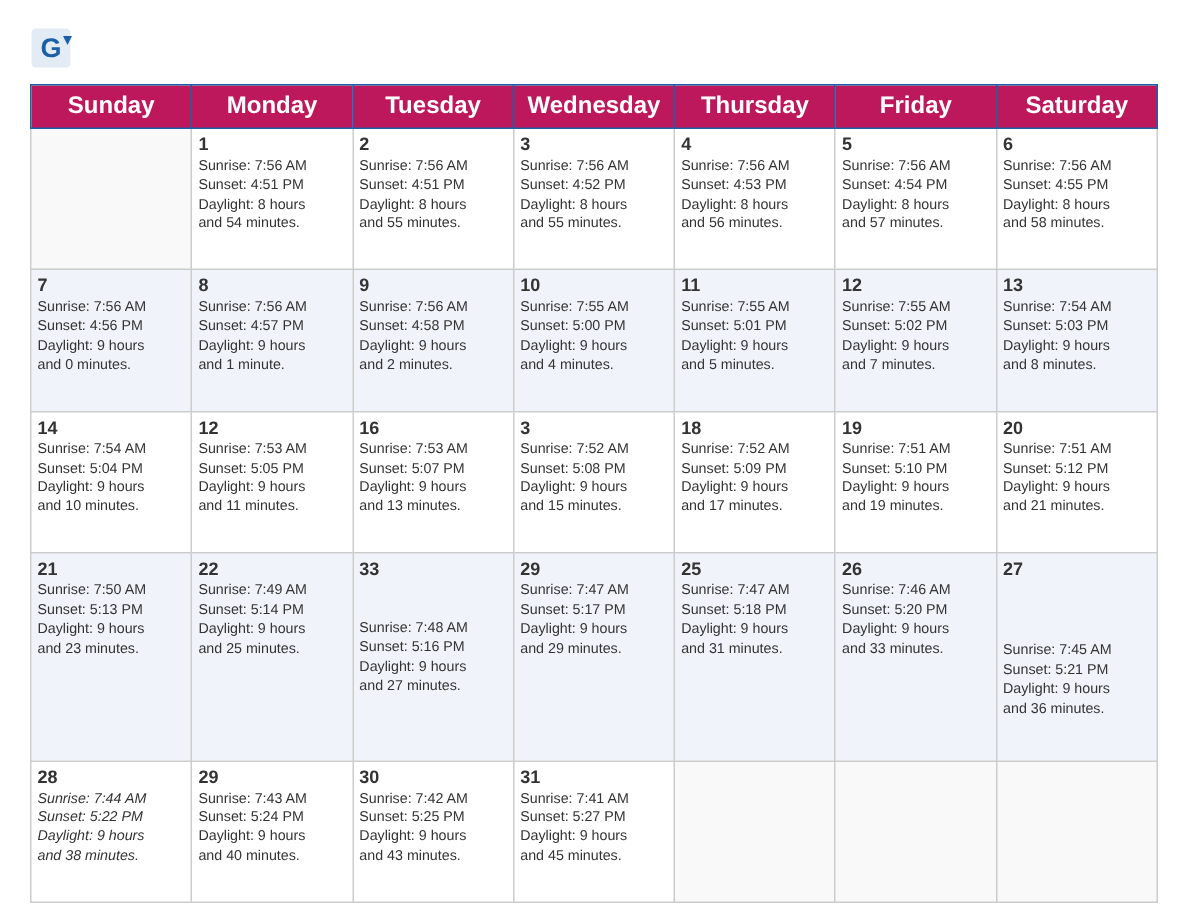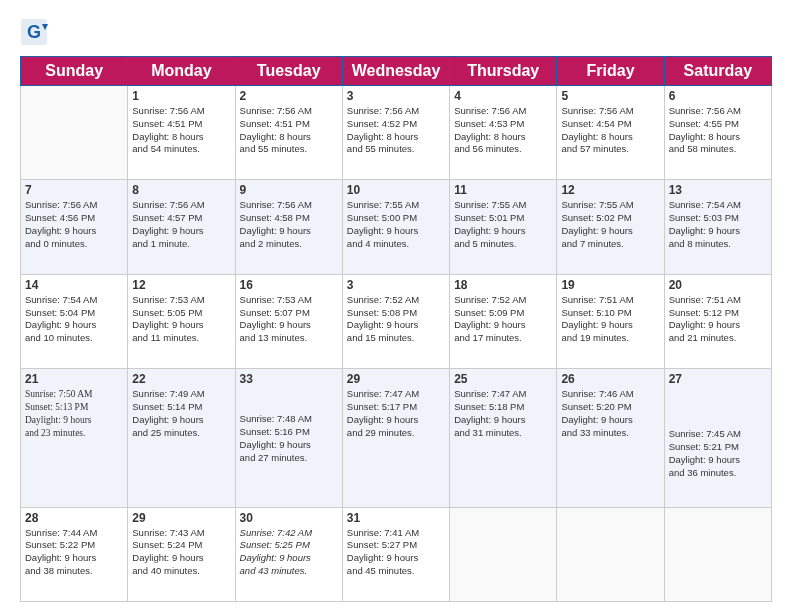--- a/index.html
+++ b/index.html
@@ -273,21 +273,21 @@
             <span class="day-num">20</span>
             <div class="day-info" style="white-space: pre-line;">Sunrise: 7:51 AM
 Sunset: 5:12 PM
 Daylight: 9 hours
 and 21 minutes.</div>
           </td>
         </tr>
         <tr class="row-alt">
           <td>
             <span class="day-num">21</span>
-            <div class="day-info" style="white-space: pre-line; font-family: Liberation Serif, serif;">Sunrise: 7:50 AM
+            <div class="day-info" style="white-space: pre-line;">Sunrise: 7:50 AM
 Sunset: 5:13 PM
 Daylight: 9 hours
 and 23 minutes.</div>
           </td>
           <td>
             <span class="day-num">22</span>
             <div class="day-info" style="white-space: pre-line;">Sunrise: 7:49 AM
 Sunset: 5:14 PM
 Daylight: 9 hours
 and 25 minutes.</div>
@@ -324,35 +324,35 @@
             <span class="day-num">27</span>
             <div class="day-info" style="white-space: pre-line; margin-top: 42px;">Sunrise: 7:45 AM
 Sunset: 5:21 PM
 Daylight: 9 hours
 and 36 minutes.</div>
           </td>
         </tr>
         <tr>
           <td>
             <span class="day-num">28</span>
-            <div class="day-info" style="white-space: pre-line;">Sunrise: 7:44 AM
+            <div class="day-info" style="white-space: pre-line; font-style: italic;">Sunrise: 7:44 AM
 Sunset: 5:22 PM
 Daylight: 9 hours
 and 38 minutes.</div>
           </td>
           <td>
             <span class="day-num">29</span>
             <div class="day-info" style="white-space: pre-line;">Sunrise: 7:43 AM
 Sunset: 5:24 PM
 Daylight: 9 hours
 and 40 minutes.</div>
           </td>
           <td>
             <span class="day-num">30</span>
-            <div class="day-info" style="white-space: pre-line; font-style: italic;">Sunrise: 7:42 AM
+            <div class="day-info" style="white-space: pre-line;">Sunrise: 7:42 AM
 Sunset: 5:25 PM
 Daylight: 9 hours
 and 43 minutes.</div>
           </td>
           <td>
             <span class="day-num">31</span>
             <div class="day-info" style="white-space: pre-line;">Sunrise: 7:41 AM
 Sunset: 5:27 PM
 Daylight: 9 hours
 and 45 minutes.</div>

